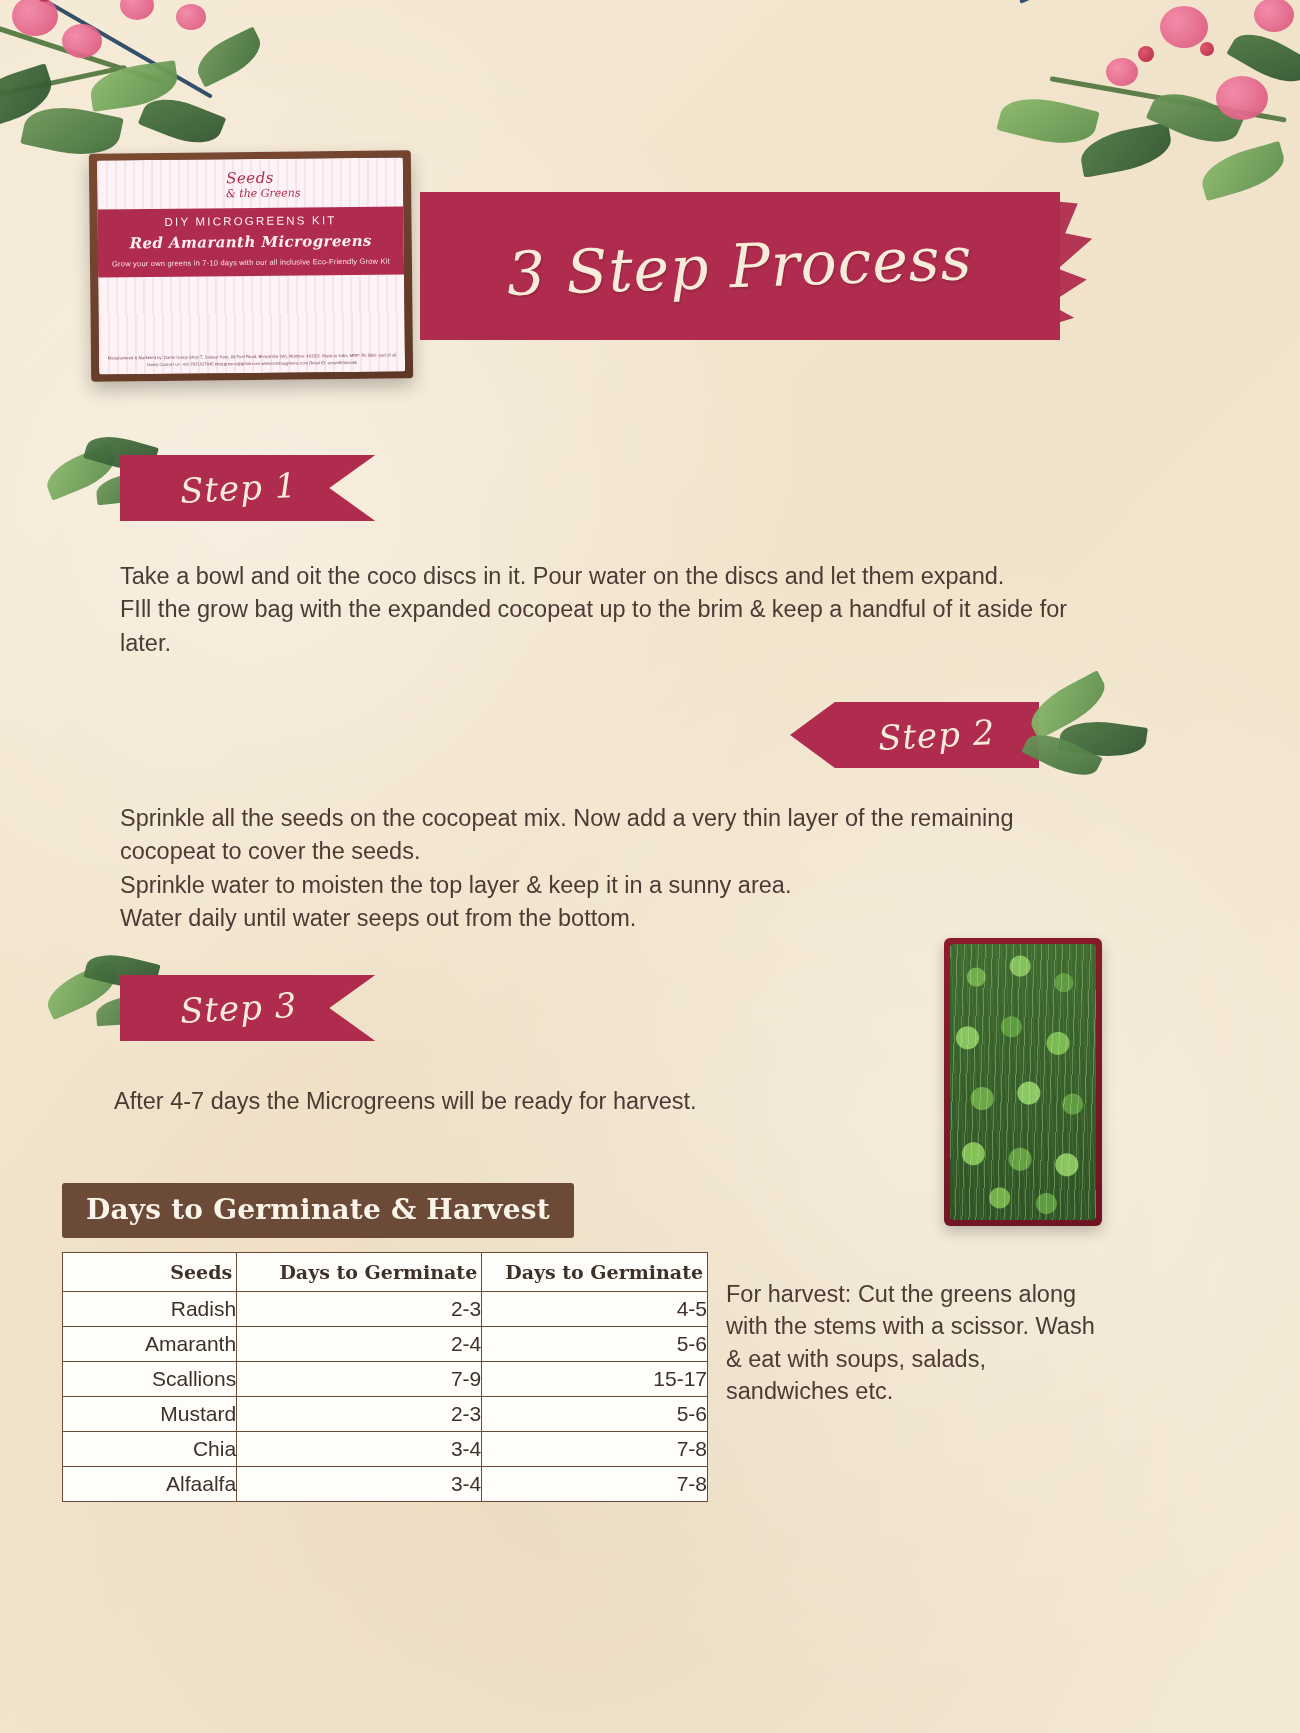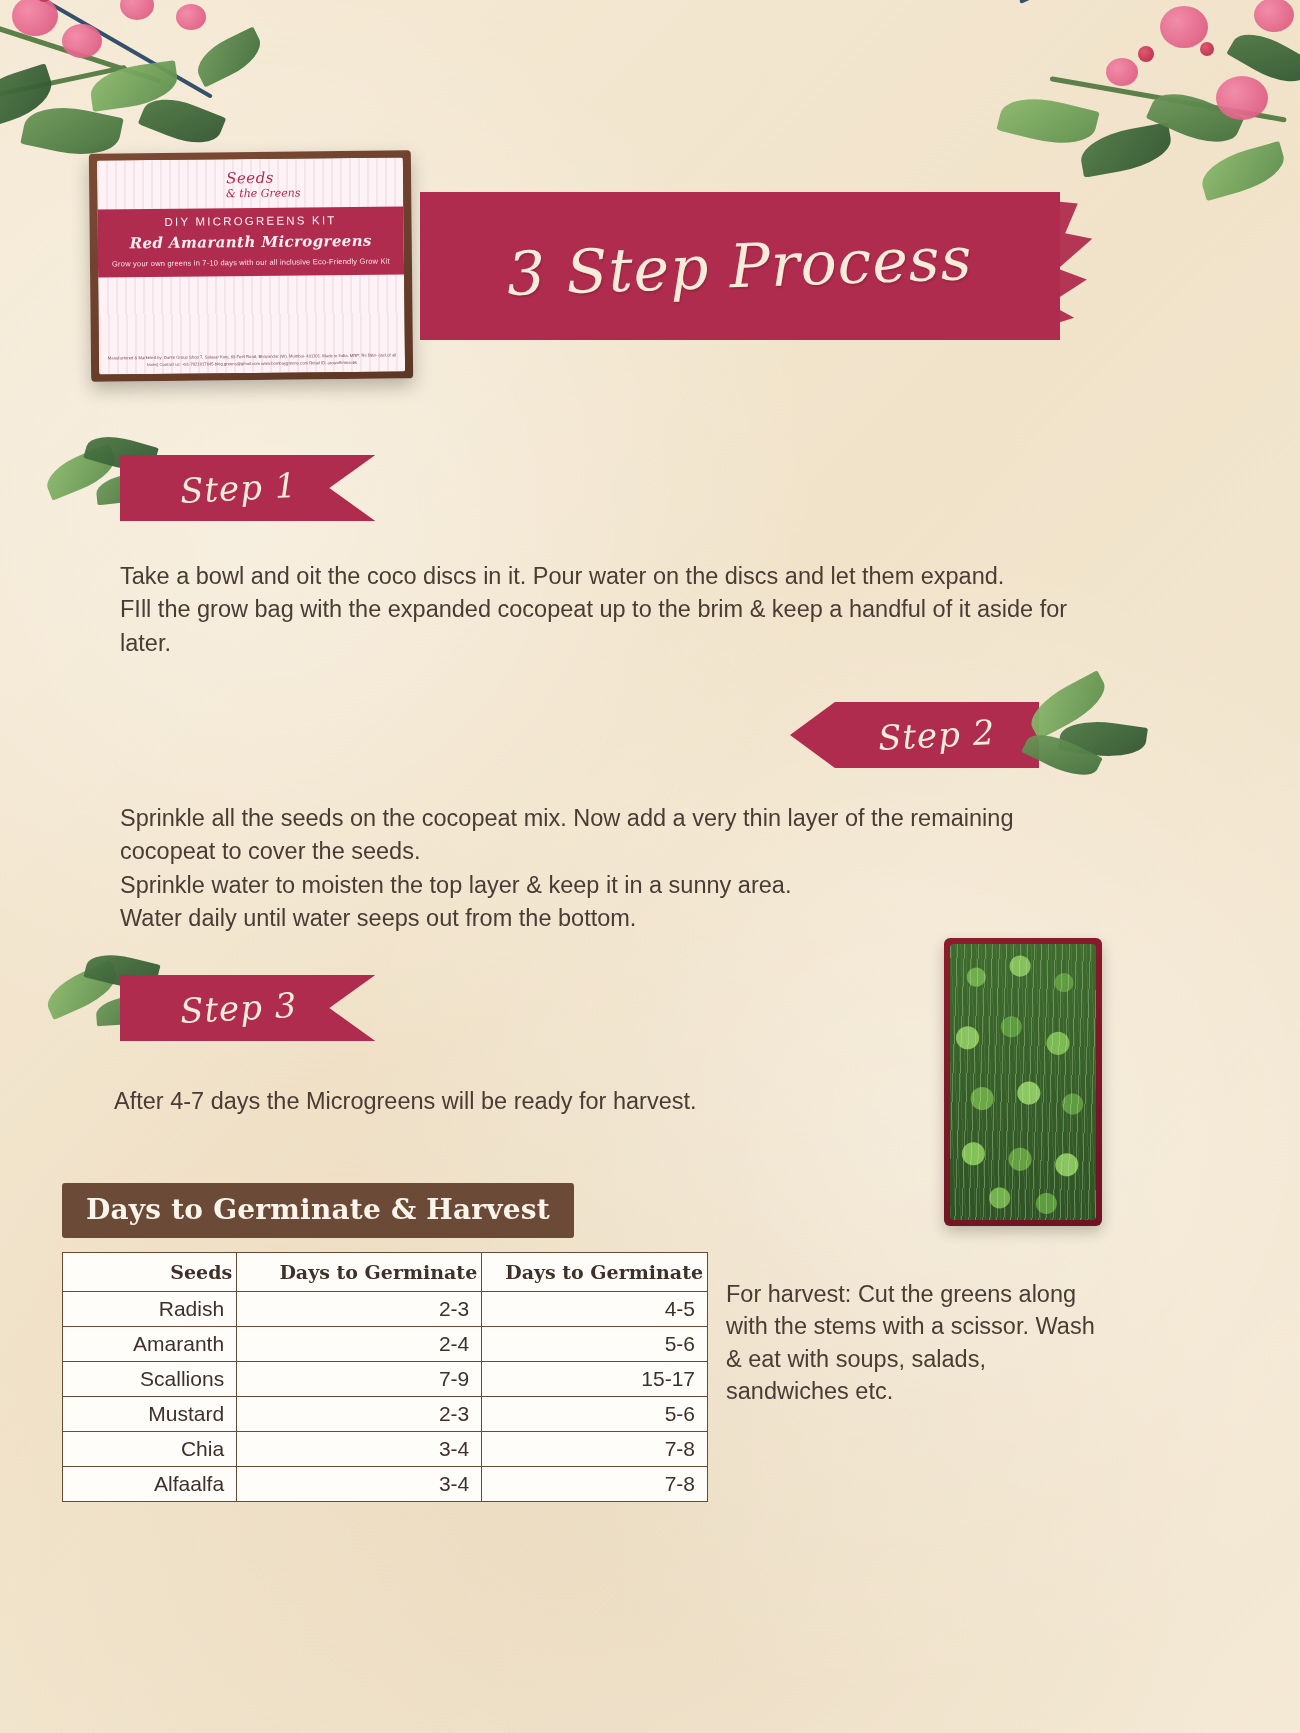--- a/index.html
+++ b/index.html
@@ -289,21 +289,21 @@
     font-family: "Liberation Sans", sans-serif;
   }
   th {
     font-size: 19px;
     font-weight: bold;
     padding: 8px 4px;
     font-family: "DejaVu Serif", serif;
   }
   td {
     font-size: 21px;
-    padding: 5px 12px;
+    padding: 5px 0;
   }
   .col-seed { width: 27%; }
   .col-germ { width: 38%; }
 
   
   #harvest-note {
     position: absolute;
     left: 726px;
     top: 1278px;
     width: 380px;

